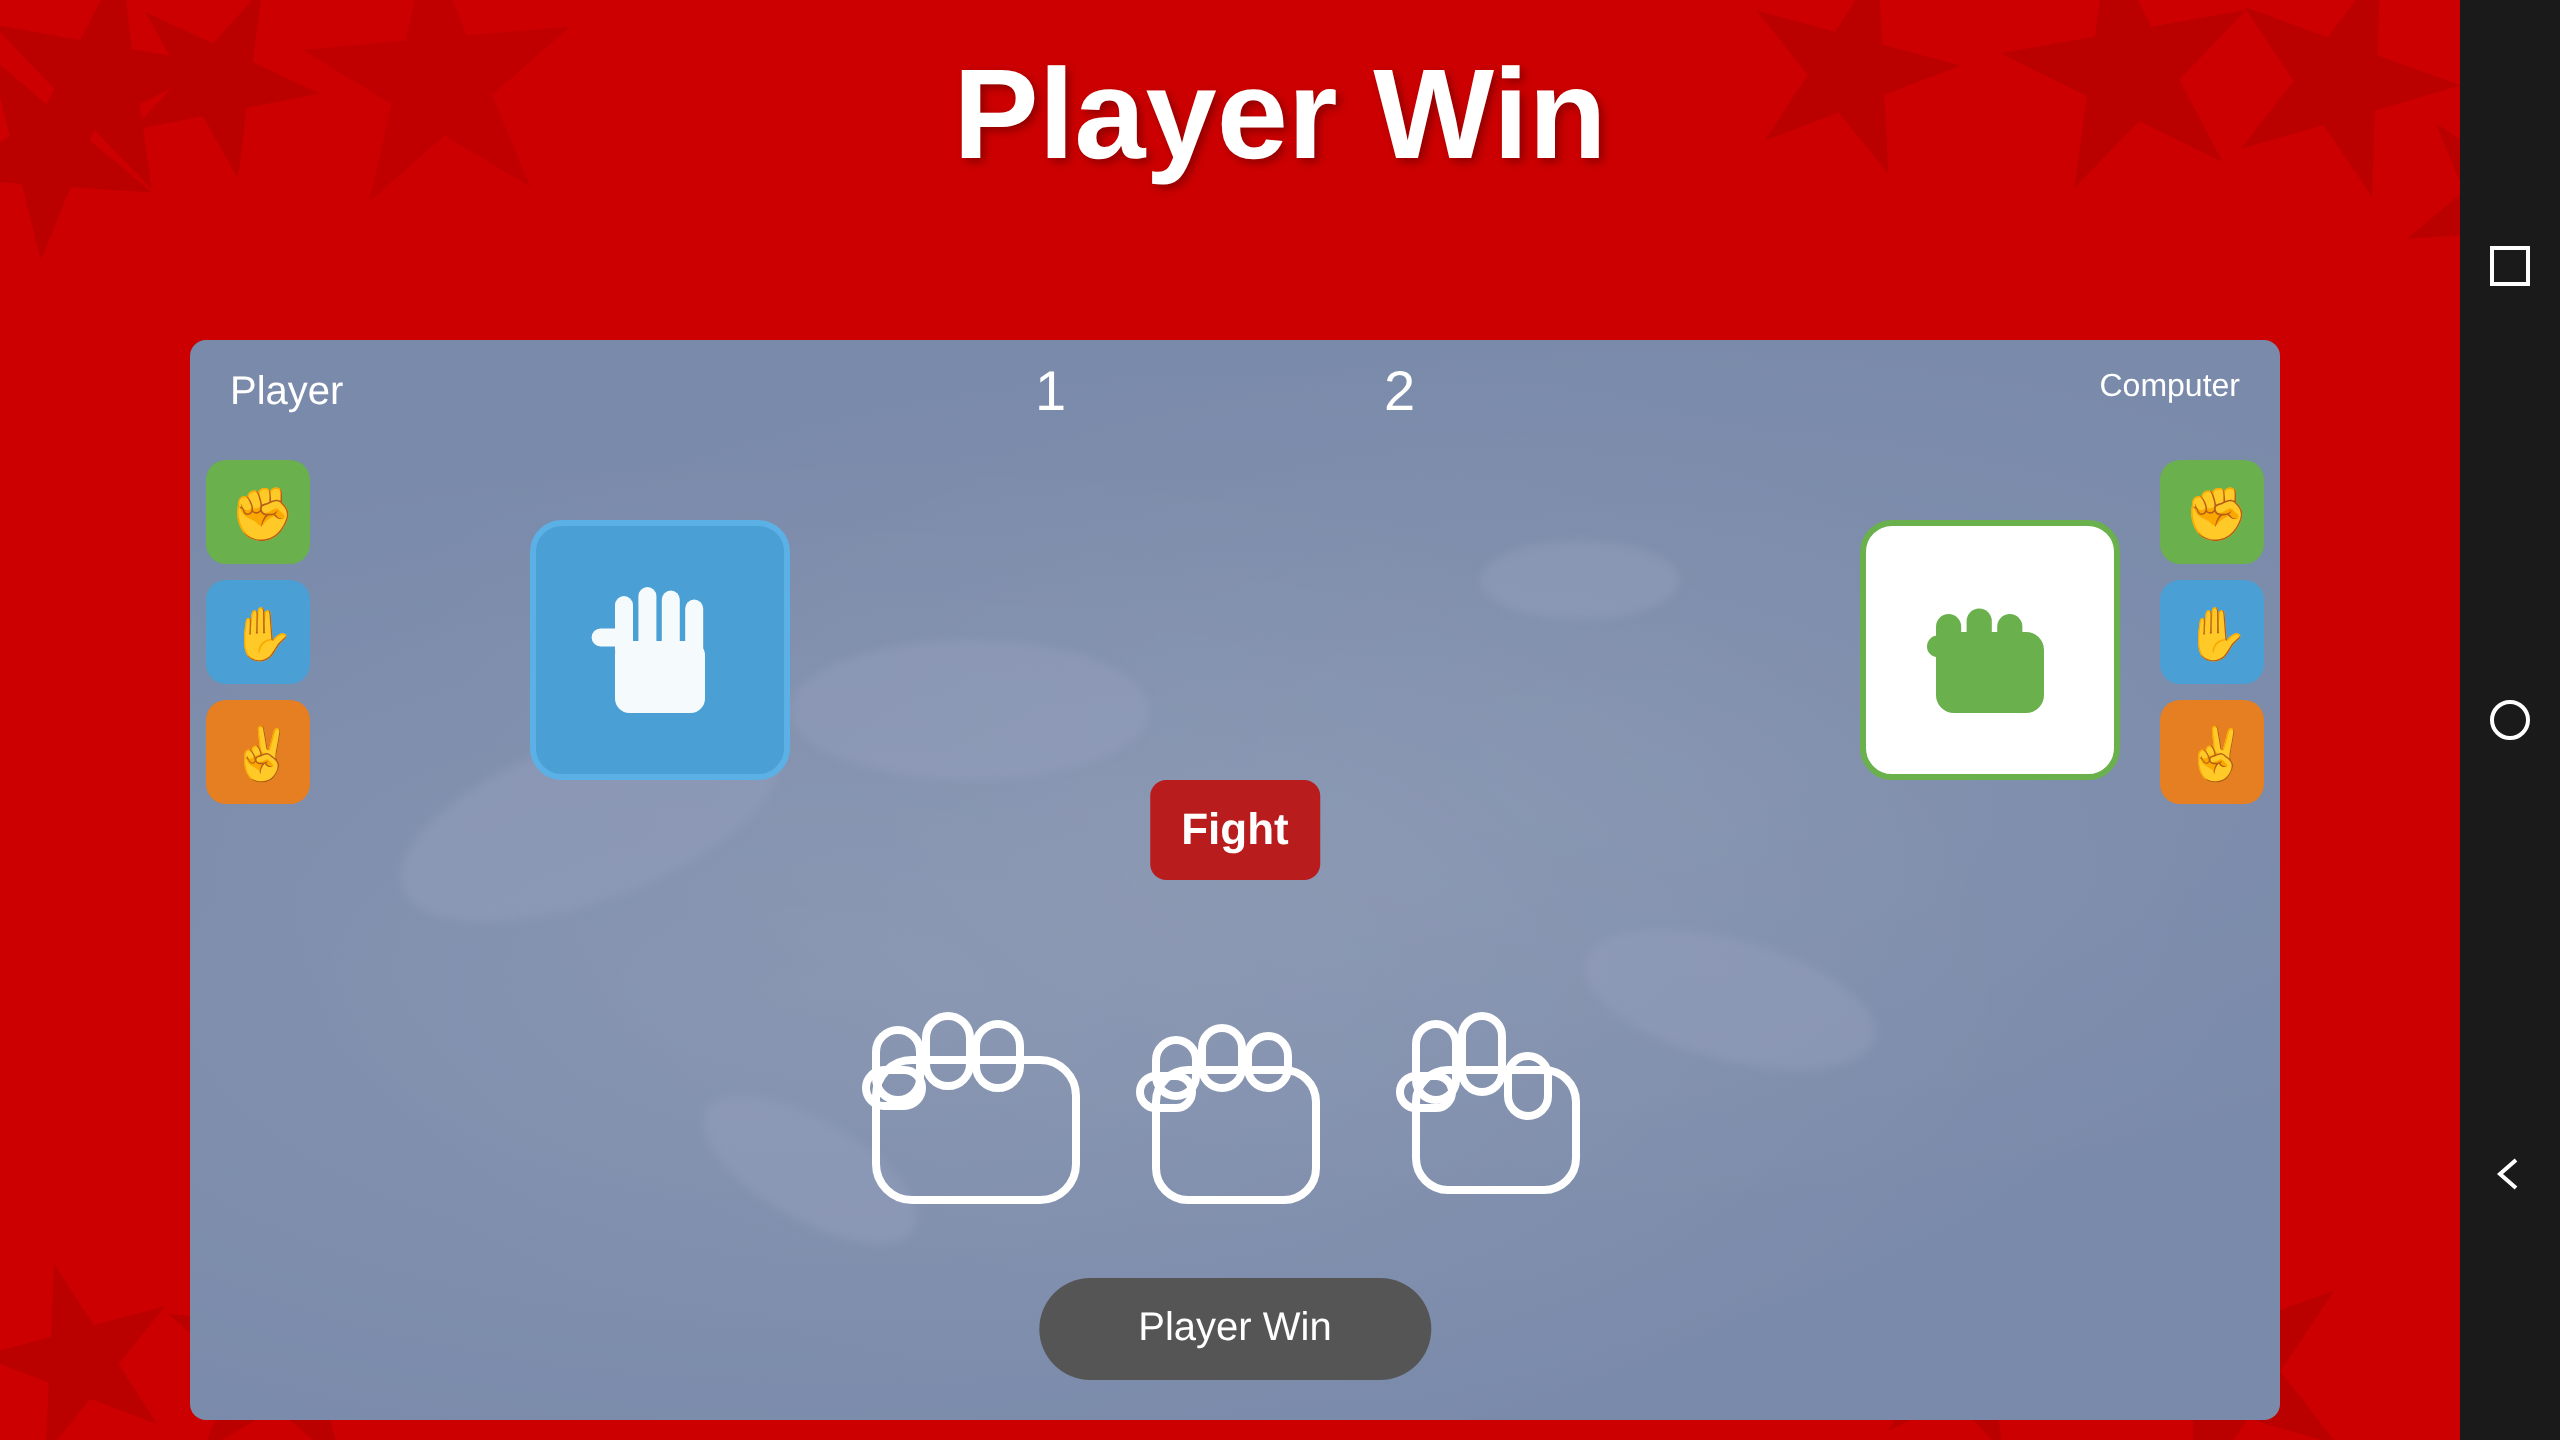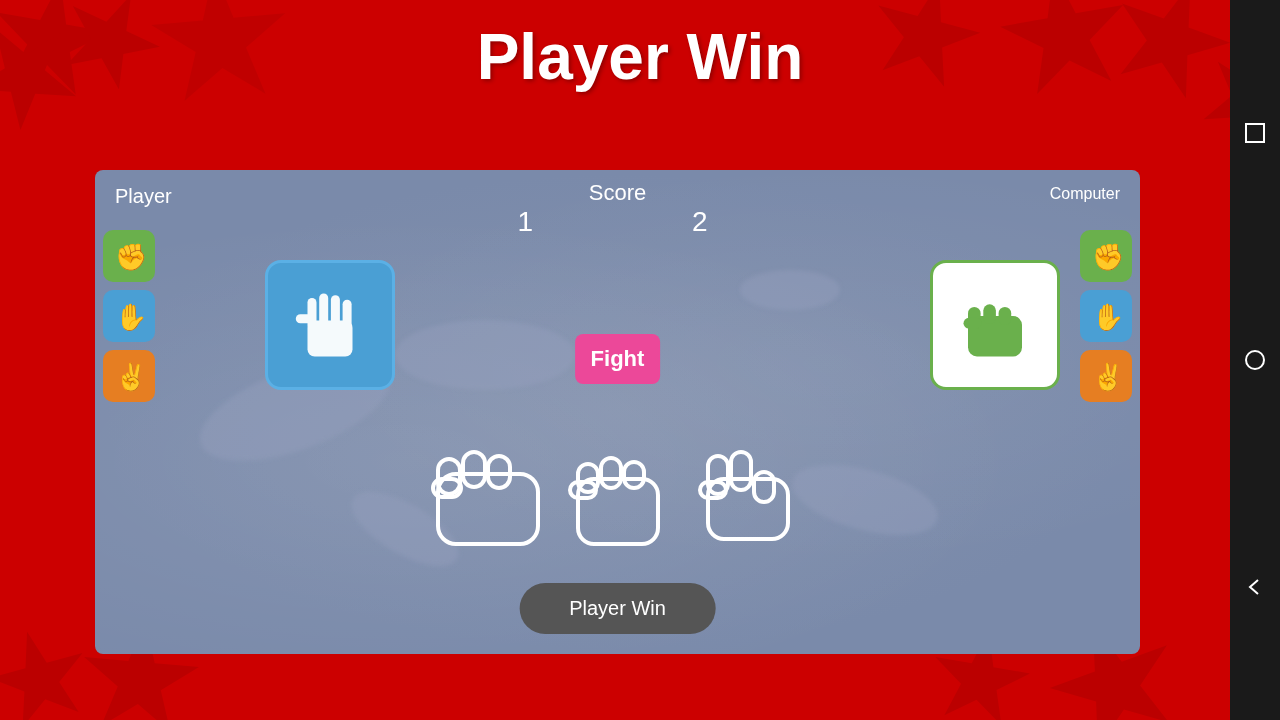--- a/index.html
+++ b/index.html
@@ -47,21 +47,21 @@
       z-index: 10;
       text-shadow: 2px 2px 4px rgba(0,0,0,0.3);
     }
 
     
     .game-area {
       position: absolute;
       top: 170px;
       left: 95px;
       width: 1045px;
-      height: 484px;
+      height: 540px;
       background: #7a8aaa;
       border-radius: 8px;
       z-index: 5;
       overflow: hidden;
     }
 
     
     .game-area::before {
       content: '';
       position: absolute;
@@ -184,21 +184,21 @@
       z-index: 10;
       border: 3px solid #6ab04c;
     }
 
     
     .fight-btn {
       position: absolute;
       bottom: 130px;
       left: 50%;
       transform: translateX(-50%);
-      background: #ec4899;
+      background: #b91c1c;
       color: white;
       border: none;
       border-radius: 8px;
       padding: 12px 16px;
       font-size: 22px;
       font-weight: bold;
       cursor: pointer;
       z-index: 20;
     }
 
@@ -285,21 +285,20 @@
 
   <div class="splatter" style="width:200px;height:80px;top:200px;left:100px;transform:rotate(-20deg);"></div>
   <div class="splatter" style="width:150px;height:60px;top:300px;right:200px;transform:rotate(15deg);"></div>
   <div class="splatter" style="width:180px;height:70px;top:150px;left:300px;"></div>
   <div class="splatter" style="width:120px;height:50px;bottom:100px;left:250px;transform:rotate(30deg);"></div>
   <div class="splatter" style="width:100px;height:40px;top:100px;right:300px;"></div>
 
   <div class="player-label">Player</div>
 
   <div class="score-area">
-    <div class="score-label">Score</div>
     <div class="score-values">
       <span>1</span>
       &nbsp;&nbsp;&nbsp;
       <span>2</span>
     </div>
   </div>
 
   <div class="computer-label">Computer</div>
 
   <div class="left-buttons">

